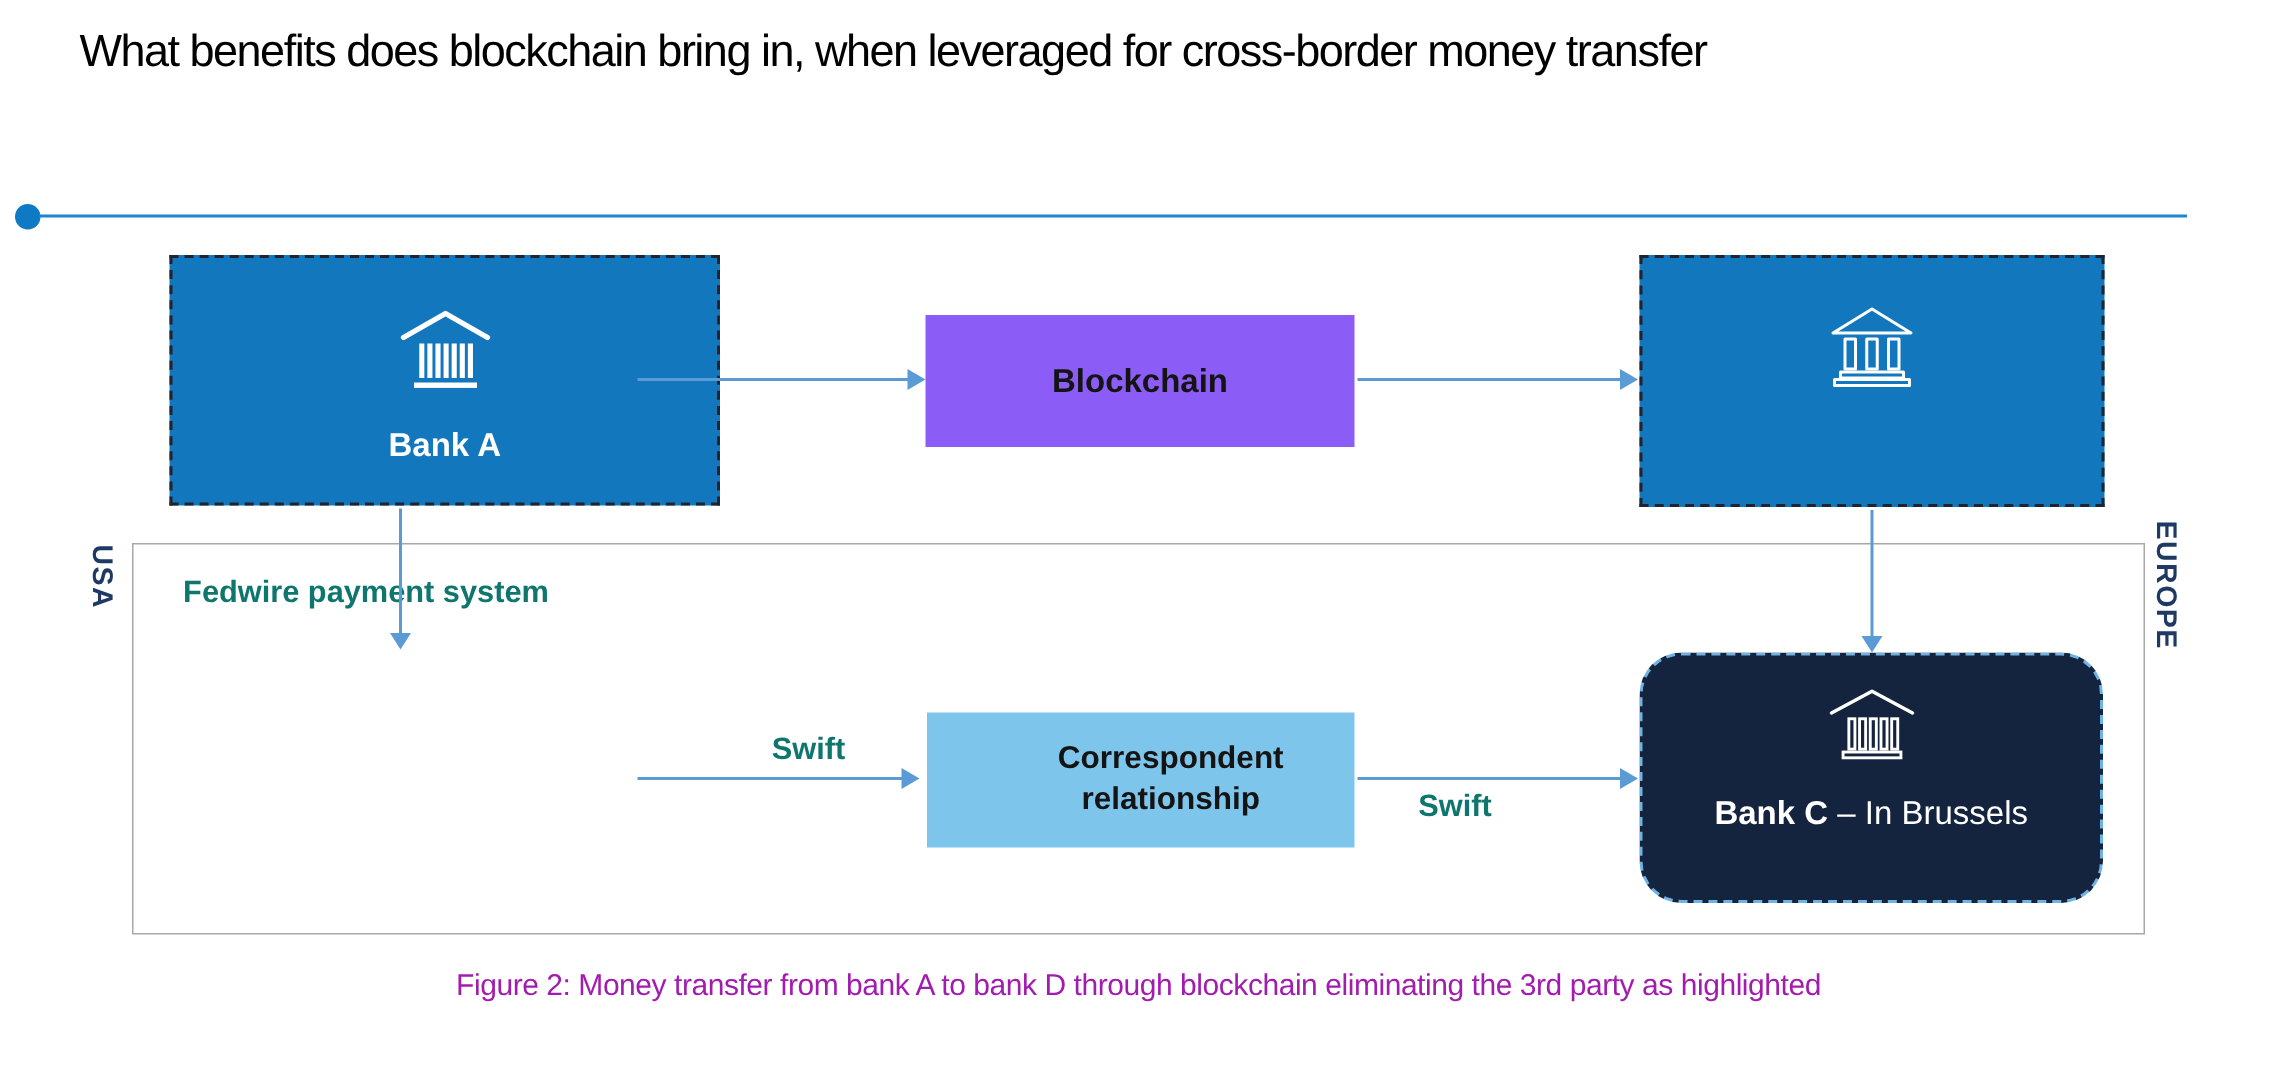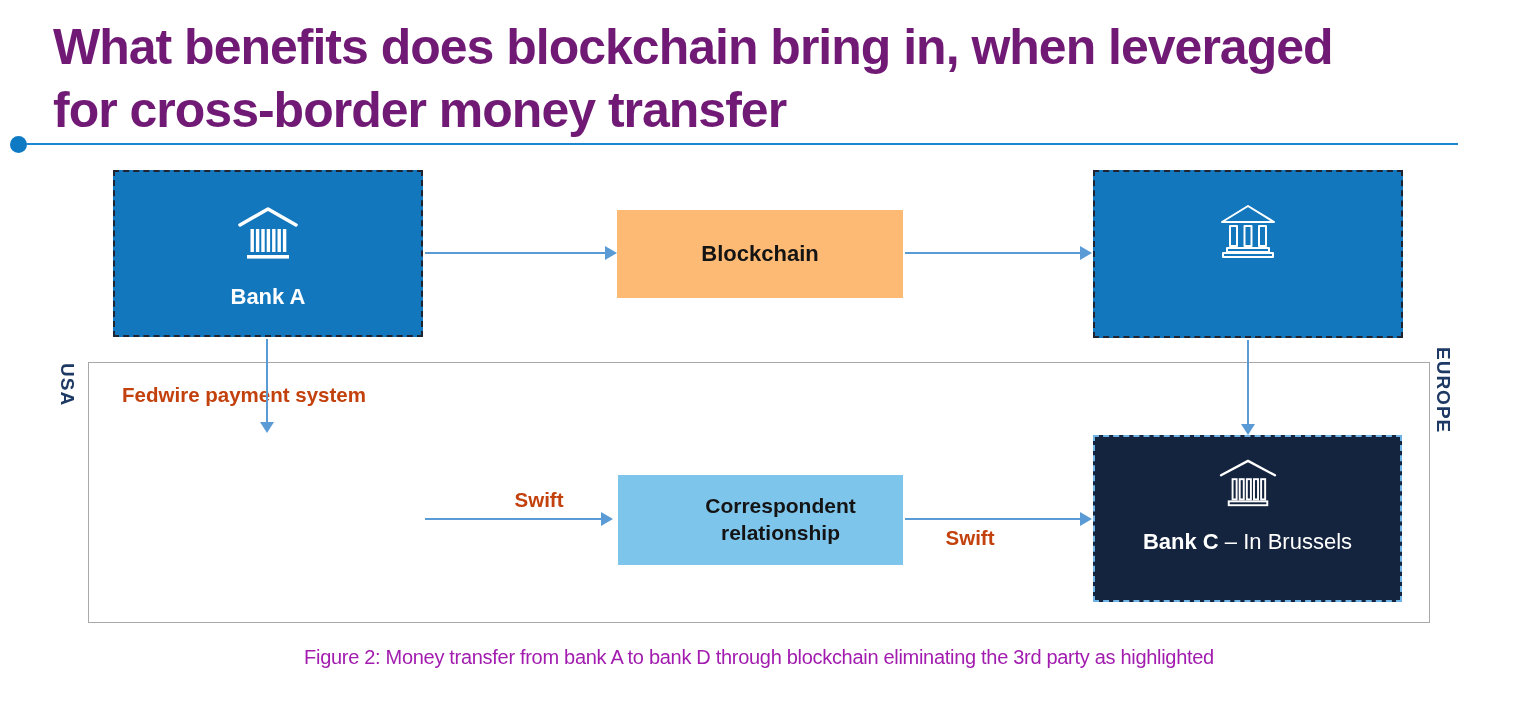--- a/index.html
+++ b/index.html
@@ -2,62 +2,62 @@
 <html><head>
 <meta charset="utf-8">
 <style>
   * { margin:0; padding:0; box-sizing:border-box; }
   html,body { background:#ffffff; }
   body { font-family:"Liberation Sans", sans-serif; }
   .stage { position:relative; width:1518px; height:722px; background:#fff; overflow:hidden; }
 
   
   .title { position:absolute; left:53px; top:16px; width:1355px;
-           font-size:50px; font-weight:bold; letter-spacing:-1px;
-           line-height:1.26; color:#701a75; }
+           font-size:30px; font-weight:normal; letter-spacing:-1px;
+           line-height:1.26; color:#000000; }
   .rule-dot { position:absolute; left:10px; top:136px; width:17px; height:17px;
               border-radius:50%; background:#0E7AC4; }
   .rule-line { position:absolute; left:26px; top:143px; width:1432px; height:2px;
                background:#1E86D0; }
 
   
   .region-box { position:absolute; left:88px; top:362px; width:1342px; height:261px;
                 border:1.5px solid #A8A8A8; background:transparent; }
 
   .vlabel { position:absolute; writing-mode:vertical-rl; font-weight:bold;
             font-size:19px; color:#1E3A64; letter-spacing:1px; }
   .vlabel.usa { left:56px; top:363px; }
   .vlabel.europe { left:1432px; top:347px; }
 
   
   .bank { position:absolute; display:flex; flex-direction:column; align-items:center;
           color:#fff; text-align:center; }
   .bank.blue { background:#1377BE; border:2px dashed #1F2430; }
   .bank.navy { background:#14233E; border:2px dashed #6FB3E4; }
-  .bank-a { left:113px; top:170px; width:310px; height:167px; padding-top:34px; }
+  .bank-a { left:113px; top:170px; width:367px; height:167px; padding-top:34px; }
   .bank-d { left:1093px; top:170px; width:310px; height:168px; padding-top:30px; }
   .bank-b { left:112px; top:433px; width:308px; height:169px; padding-top:16px; }
-  .bank-c { left:1093px; top:435px; width:309px; height:167px; padding-top:20px; }
+  .bank-c { left:1093px; top:435px; width:309px; height:167px; padding-top:20px;border-radius:28px; }
   .bank-label { font-size:22px; margin-top:22px; font-weight:normal; }
   .bank-label b { font-weight:bold; }
   .bank-b .bank-label { font-size:19.5px; line-height:1.38; margin-top:10px;
                         width:272px; }
   .bank-c .bank-label { margin-top:18px; }
 
   
   .proc { position:absolute; display:flex; align-items:center; justify-content:center;
           color:#141414; font-weight:bold; text-align:center; }
   .proc.blockchain { left:617px; top:210px; width:286px; height:88px;
-                     background:#fdba74; font-size:22px; }
+                     background:#8b5cf6; font-size:22px; }
   .proc.correspondent { left:618px; top:475px; width:285px; height:90px;
                         background:#7EC5EC; font-size:21px; line-height:1.28;padding-left:40px; }
   .proc.correspondent span { width:200px; display:inline-block; }
 
   
-  .edge-label { position:absolute; font-weight:bold; font-size:20.5px; color:#c2410c;
+  .edge-label { position:absolute; font-weight:bold; font-size:20.5px; color:#0f766e;
                 text-align:center; }
   .lbl-fedwire { left:114px; top:383px; width:260px; }
   .lbl-sepa   { left:1122px; top:383px; width:260px; }
   .lbl-swift-left  { left:489px; top:488px; width:100px; }
   .lbl-swift-right { left:920px; top:526px; width:100px; }
 
   
   .arr { position:absolute; background:#5B9BD5; }
   .arr-h { height:2px; }
   .arr-v { width:2px; }

